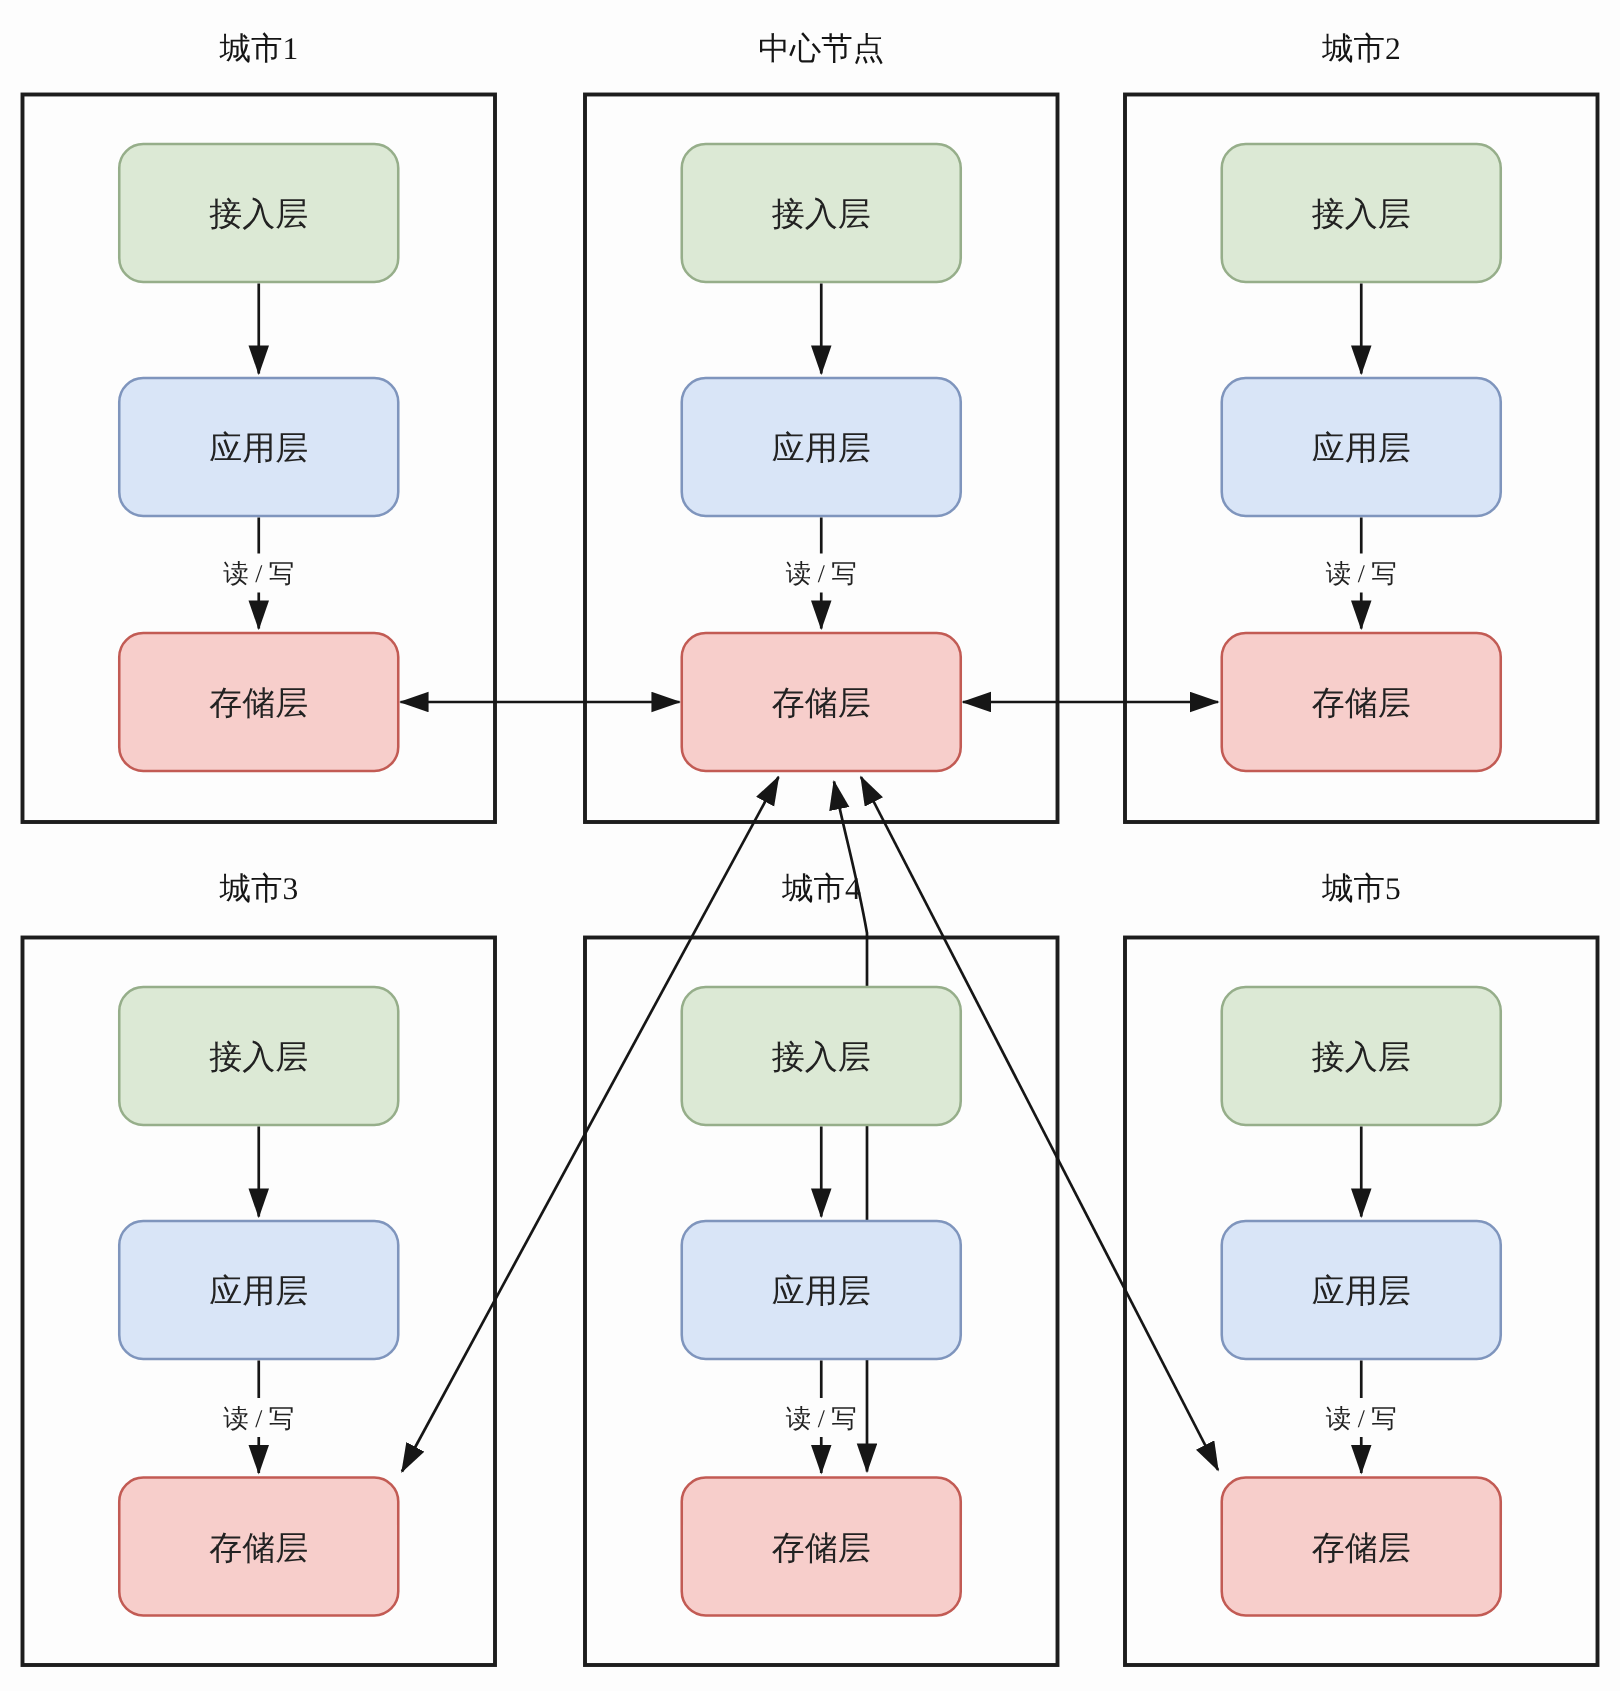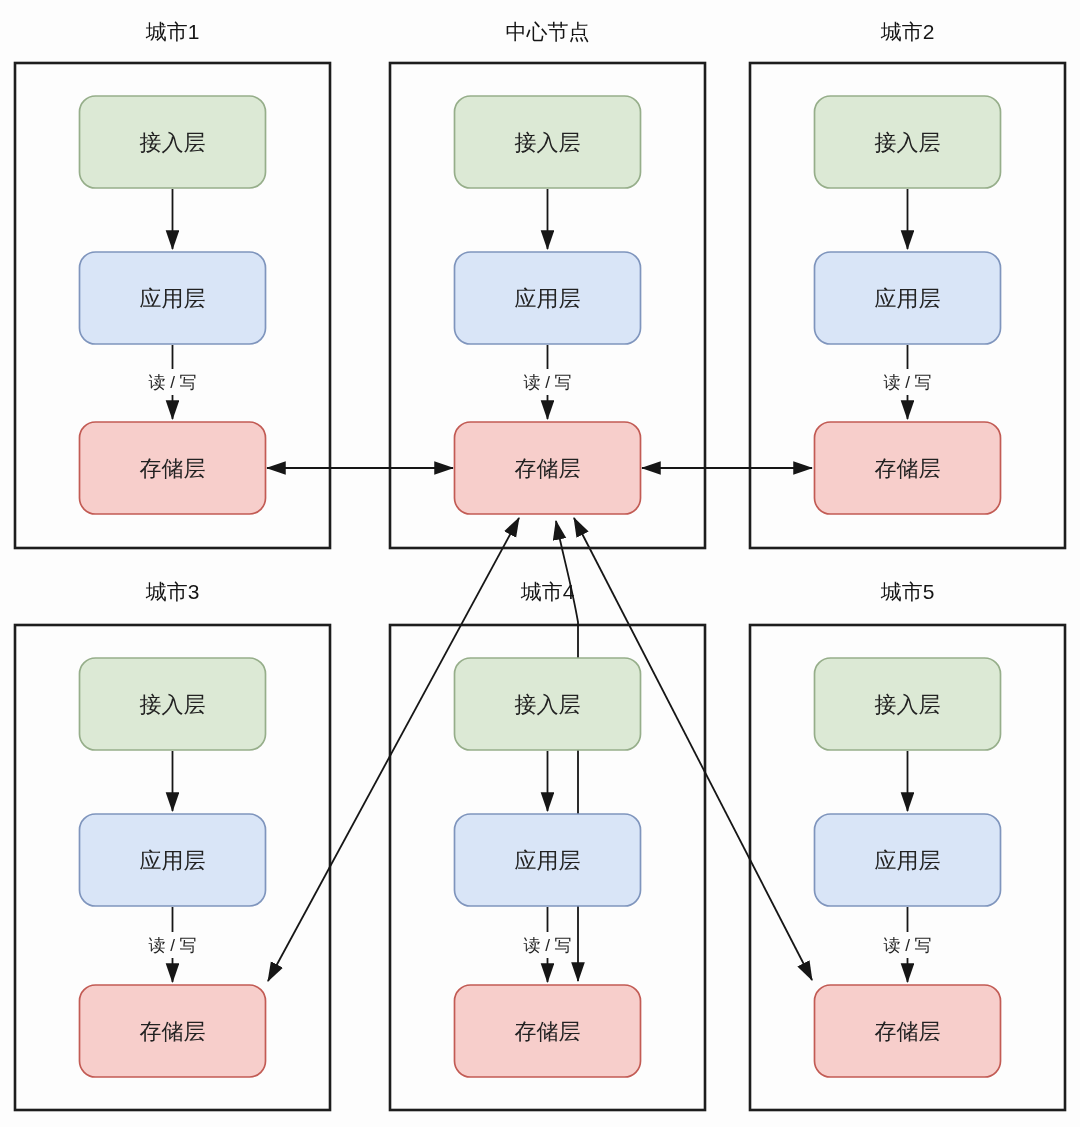--- a/index.html
+++ b/index.html
@@ -1,17 +1,17 @@
 <!DOCTYPE html>
 <html><head>
 <meta charset="utf-8">
 <style>
   html,body{margin:0;padding:0;background:#fdfdfd;}
   .stage{position:relative;width:1080px;height:1127px;background:#fdfdfd;
-         font-family:Liberation Sans, sans-serif;}
+         font-family:Liberation Serif, serif;}
   svg{position:absolute;left:0;top:0;}
   .ctr{fill:none;stroke-width:2.6;}
   .node{stroke-width:1.7;}
   .ln{stroke:#161616;stroke-width:1.8;fill:none;}
   .title{font-size:21px;font-weight:500;fill:#151515;text-anchor:middle;}
   .lbl{font-size:22px;fill:#222;text-anchor:middle;}
   .rw{font-size:17px;fill:#222;text-anchor:middle;}
   .lblbg{fill:#fdfdfd;stroke:none;}
 </style>
 </head>

